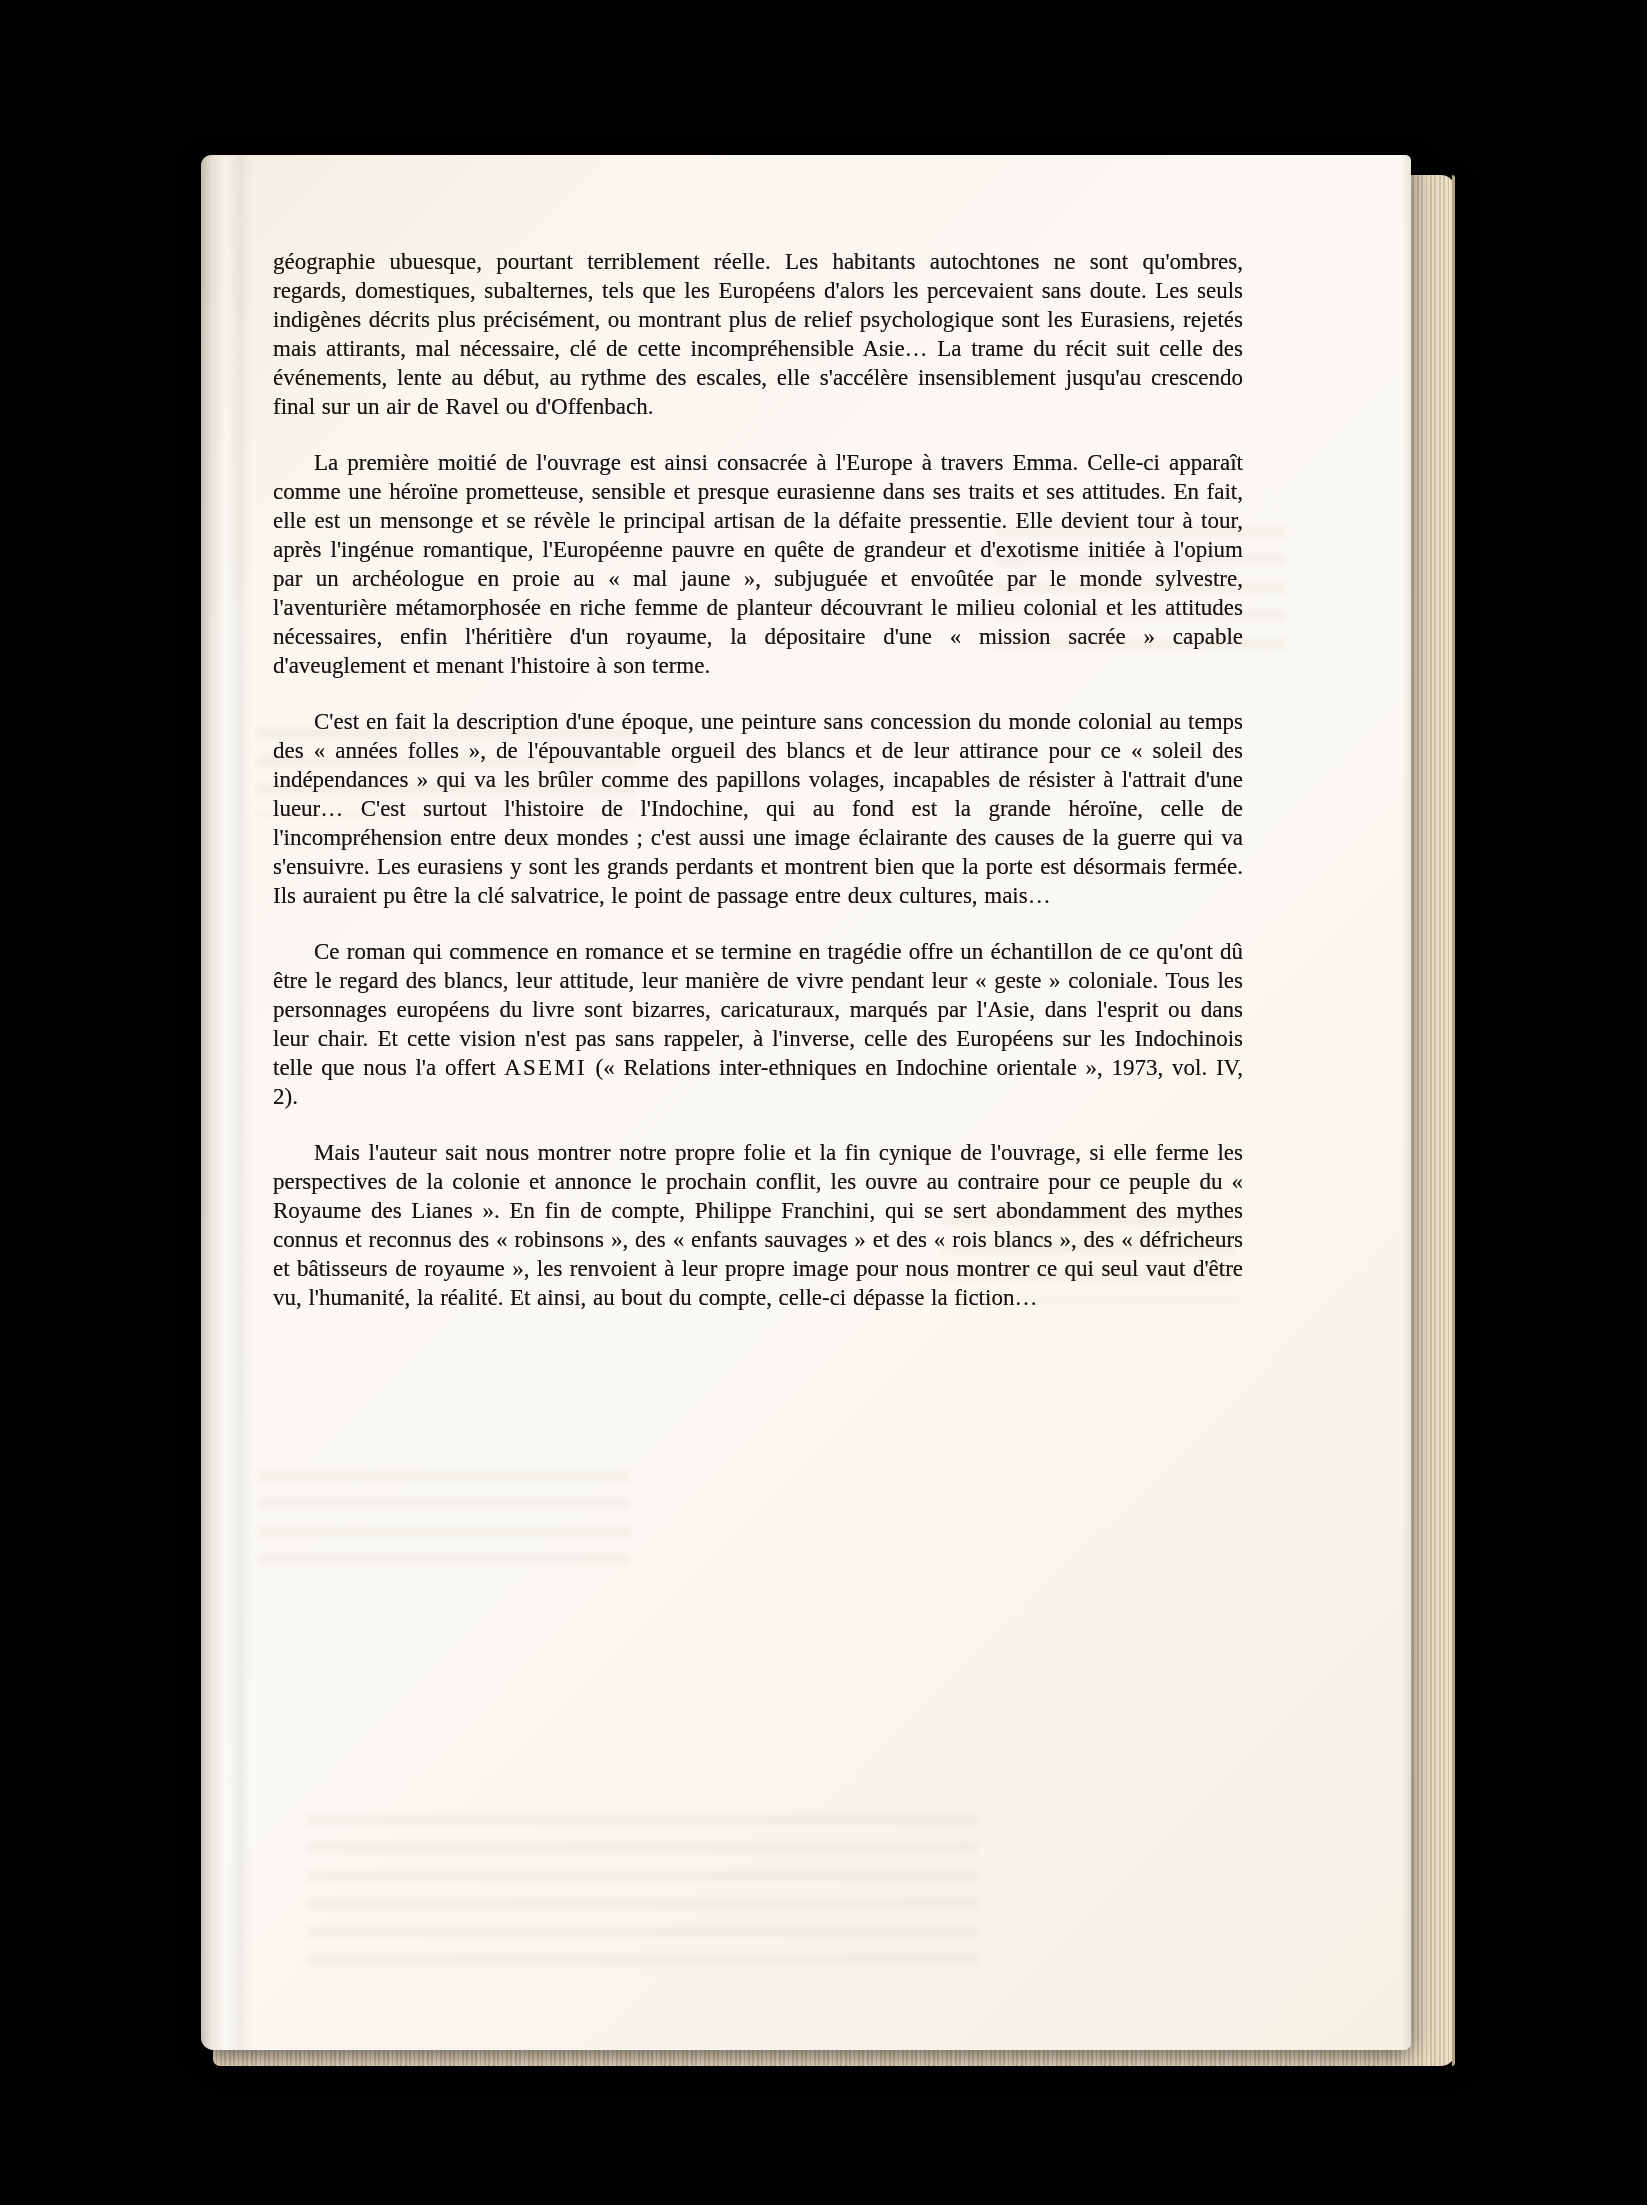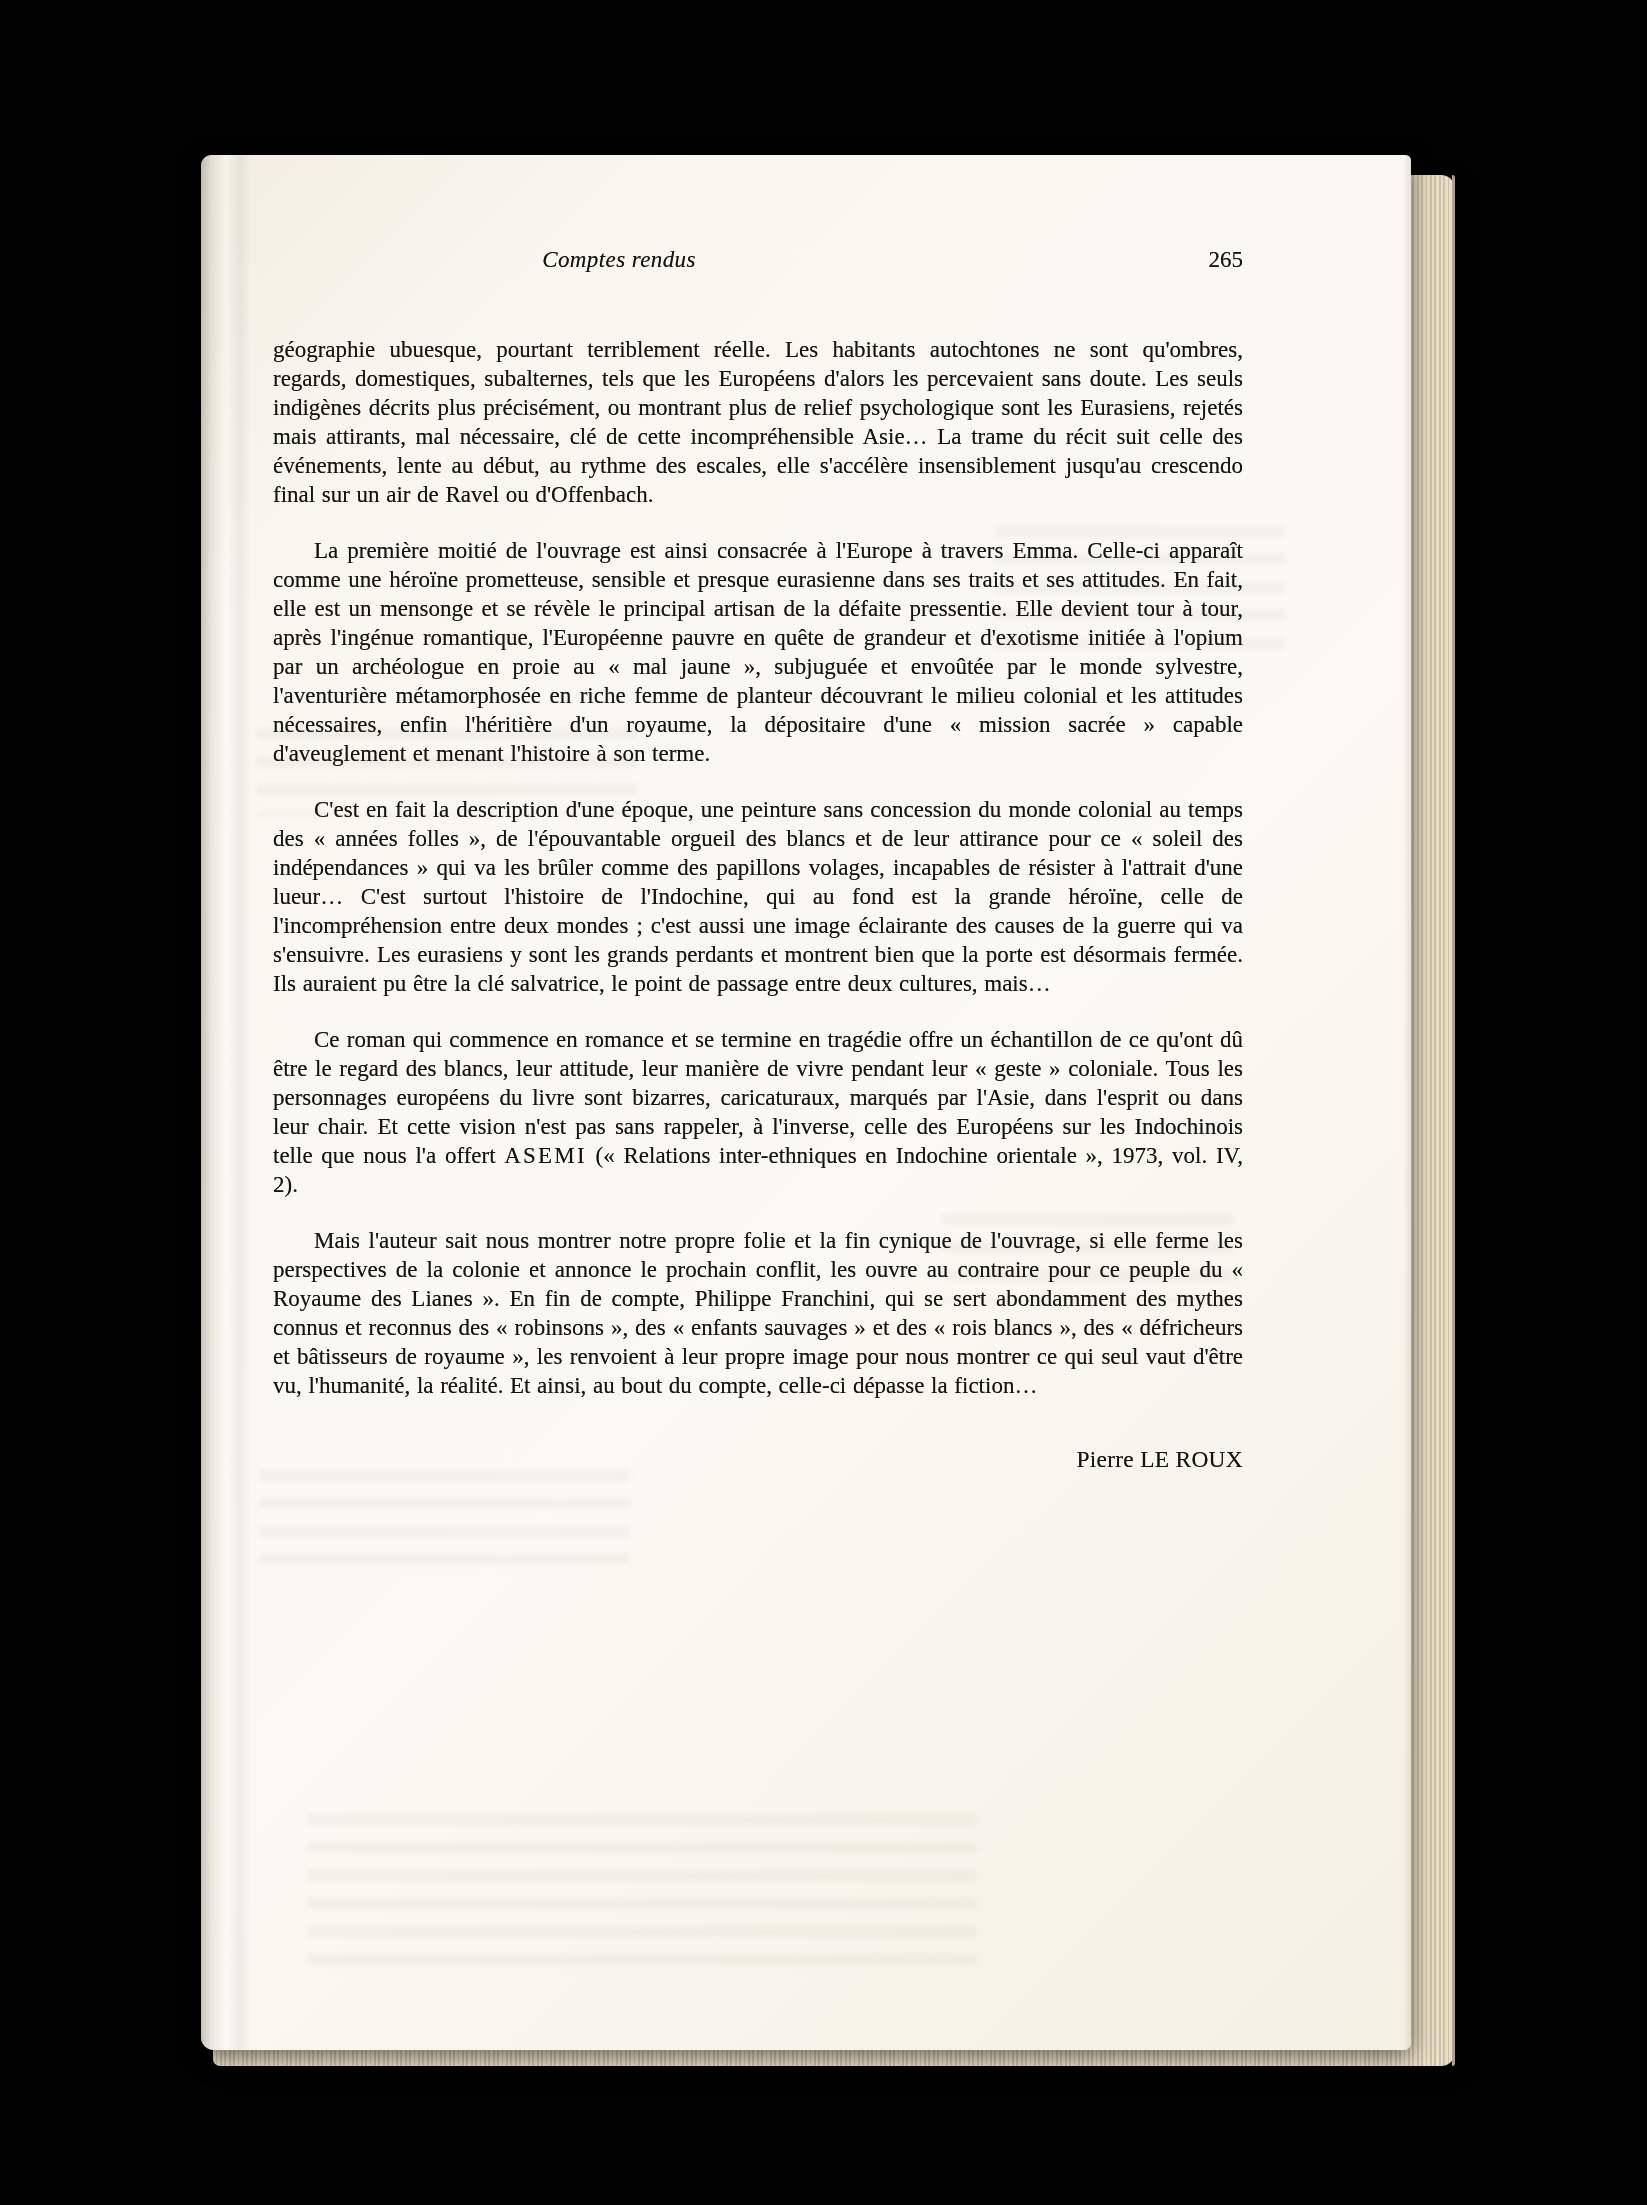--- a/index.html
+++ b/index.html
@@ -140,31 +140,26 @@
     <div class="page-curl"></div>
 
     <div class="bleed bleed-1"></div>
     <div class="bleed bleed-2"></div>
     <div class="bleed bleed-3"></div>
     <div class="bleed bleed-4"></div>
     <div class="bleed bleed-5"></div>
 
     <div class="content">
 
-      <div class="running-header">
-        <span class="running-title">Comptes rendus</span>
-        <span class="page-number">265</span>
-      </div>
 
       <div class="paragraphs">
           <p class="para"><span>géographie ubuesque, pourtant terriblement réelle. Les habitants autochtones ne sont qu'ombres, regards, domestiques, subalternes, tels que les Européens d'alors les percevaient sans doute. Les seuls indigènes décrits plus précisément, ou montrant plus de relief psychologique sont les Eurasiens, rejetés mais attirants, mal nécessaire, clé de cette incompréhensible Asie… La trame du récit suit celle des événements, lente au début, au rythme des escales, elle s'accélère insensiblement jusqu'au crescendo final sur un air de Ravel ou d'Offenbach.</span></p>
           <p class="para indent"><span>La première moitié de l'ouvrage est ainsi consacrée à l'Europe à travers Emma. Celle-ci apparaît comme une héroïne prometteuse, sensible et presque eurasienne dans ses traits et ses attitudes. En fait, elle est un mensonge et se révèle le principal artisan de la défaite pressentie. Elle devient tour à tour, après l'ingénue romantique, l'Européenne pauvre en quête de grandeur et d'exotisme initiée à l'opium par un archéologue en proie au « mal jaune », subjuguée et envoûtée par le monde sylvestre, l'aventurière métamorphosée en riche femme de planteur découvrant le milieu colonial et les attitudes nécessaires, enfin l'héritière d'un royaume, la dépositaire d'une « mission sacrée » capable d'aveuglement et menant l'histoire à son terme.</span></p>
           <p class="para indent"><span>C'est en fait la description d'une époque, une peinture sans concession du monde colonial au temps des « années folles », de l'épouvantable orgueil des blancs et de leur attirance pour ce « soleil des indépendances » qui va les brûler comme des papillons volages, incapables de résister à l'attrait d'une lueur… C'est surtout l'histoire de l'Indochine, qui au fond est la grande héroïne, celle de l'incompréhension entre deux mondes ; c'est aussi une image éclairante des causes de la guerre qui va s'ensuivre. Les eurasiens y sont les grands perdants et montrent bien que la porte est désormais fermée. Ils auraient pu être la clé salvatrice, le point de passage entre deux cultures, mais…</span></p>
           <p class="para indent"><span>Ce roman qui commence en romance et se termine en tragédie offre un échantillon de ce qu'ont dû être le regard des blancs, leur attitude, leur manière de vivre pendant leur « geste » coloniale. Tous les personnages européens du livre sont bizarres, caricaturaux, marqués par l'Asie, dans l'esprit ou dans leur chair. Et cette vision n'est pas sans rappeler, à l'inverse, celle des Européens sur les Indochinois telle que nous l'a offert </span><span class="italic">ASEMI</span><span> (« Relations inter-ethniques en Indochine orientale », 1973, vol. IV, 2).</span></p>
           <p class="para indent"><span>Mais l'auteur sait nous montrer notre propre folie et la fin cynique de l'ouvrage, si elle ferme les perspectives de la colonie et annonce le prochain conflit, les ouvre au contraire pour ce peuple du « Royaume des Lianes ». En fin de compte, Philippe Franchini, qui se sert abondamment des mythes connus et reconnus des « robinsons », des « enfants sauvages » et des « rois blancs », des « défricheurs et bâtisseurs de royaume », les renvoient à leur propre image pour nous montrer ce qui seul vaut d'être vu, l'humanité, la réalité. Et ainsi, au bout du compte, celle-ci dépasse la fiction…</span></p>
         </div>
 
-      <div class="signature">Pierre LE ROUX</div>
 
     </div>
   </div>
 </div>
 
 
 </body></html>

